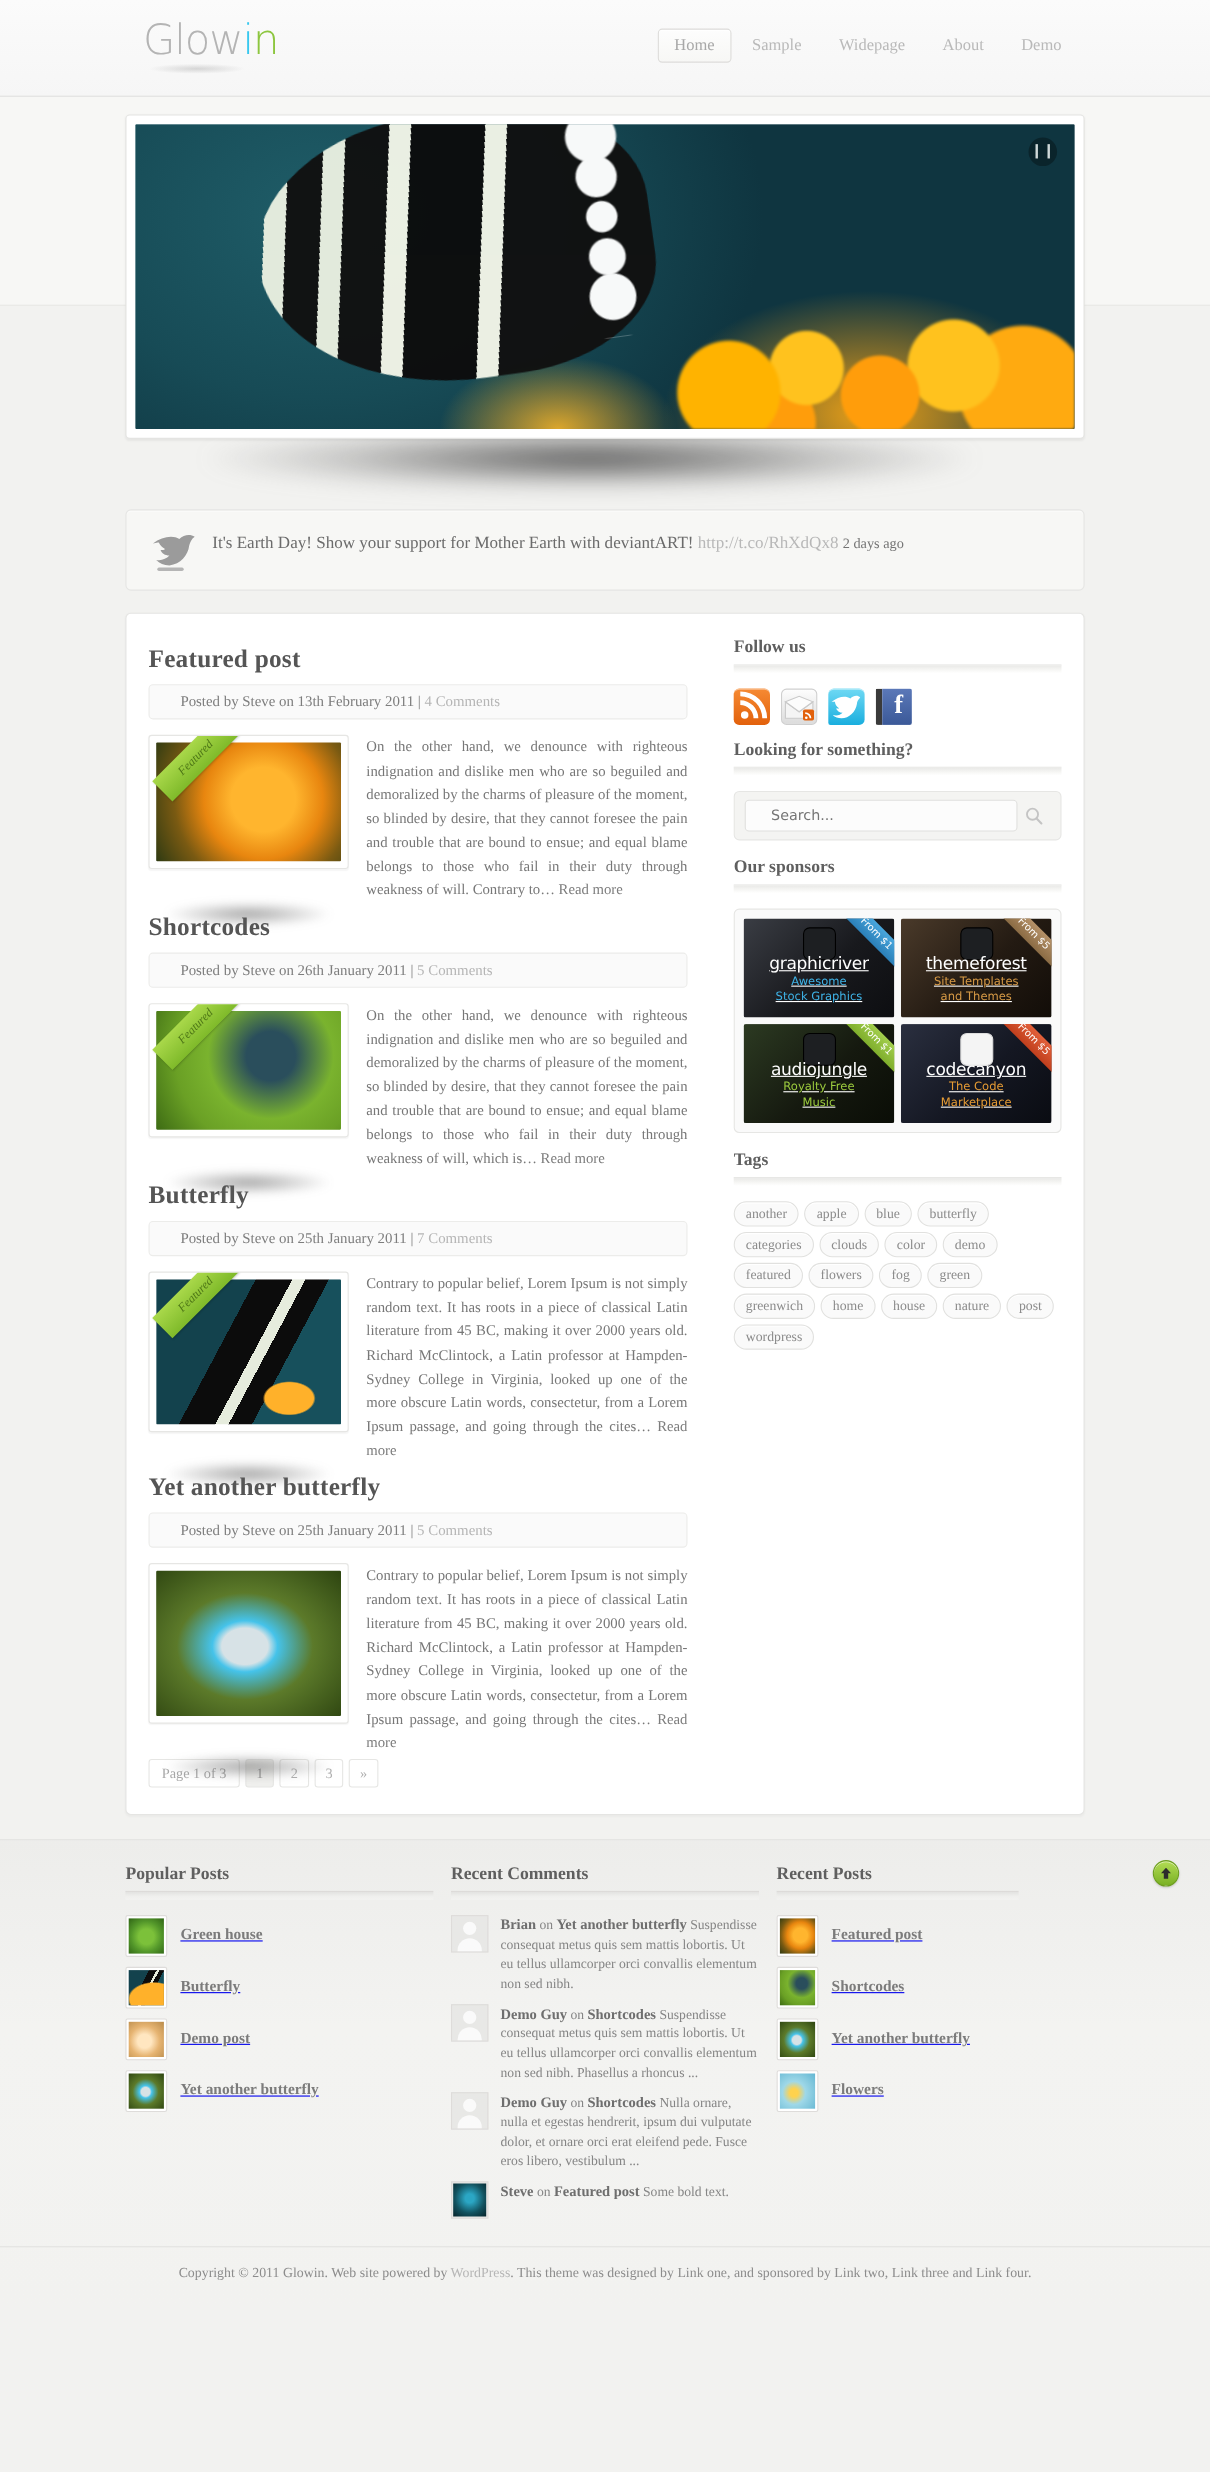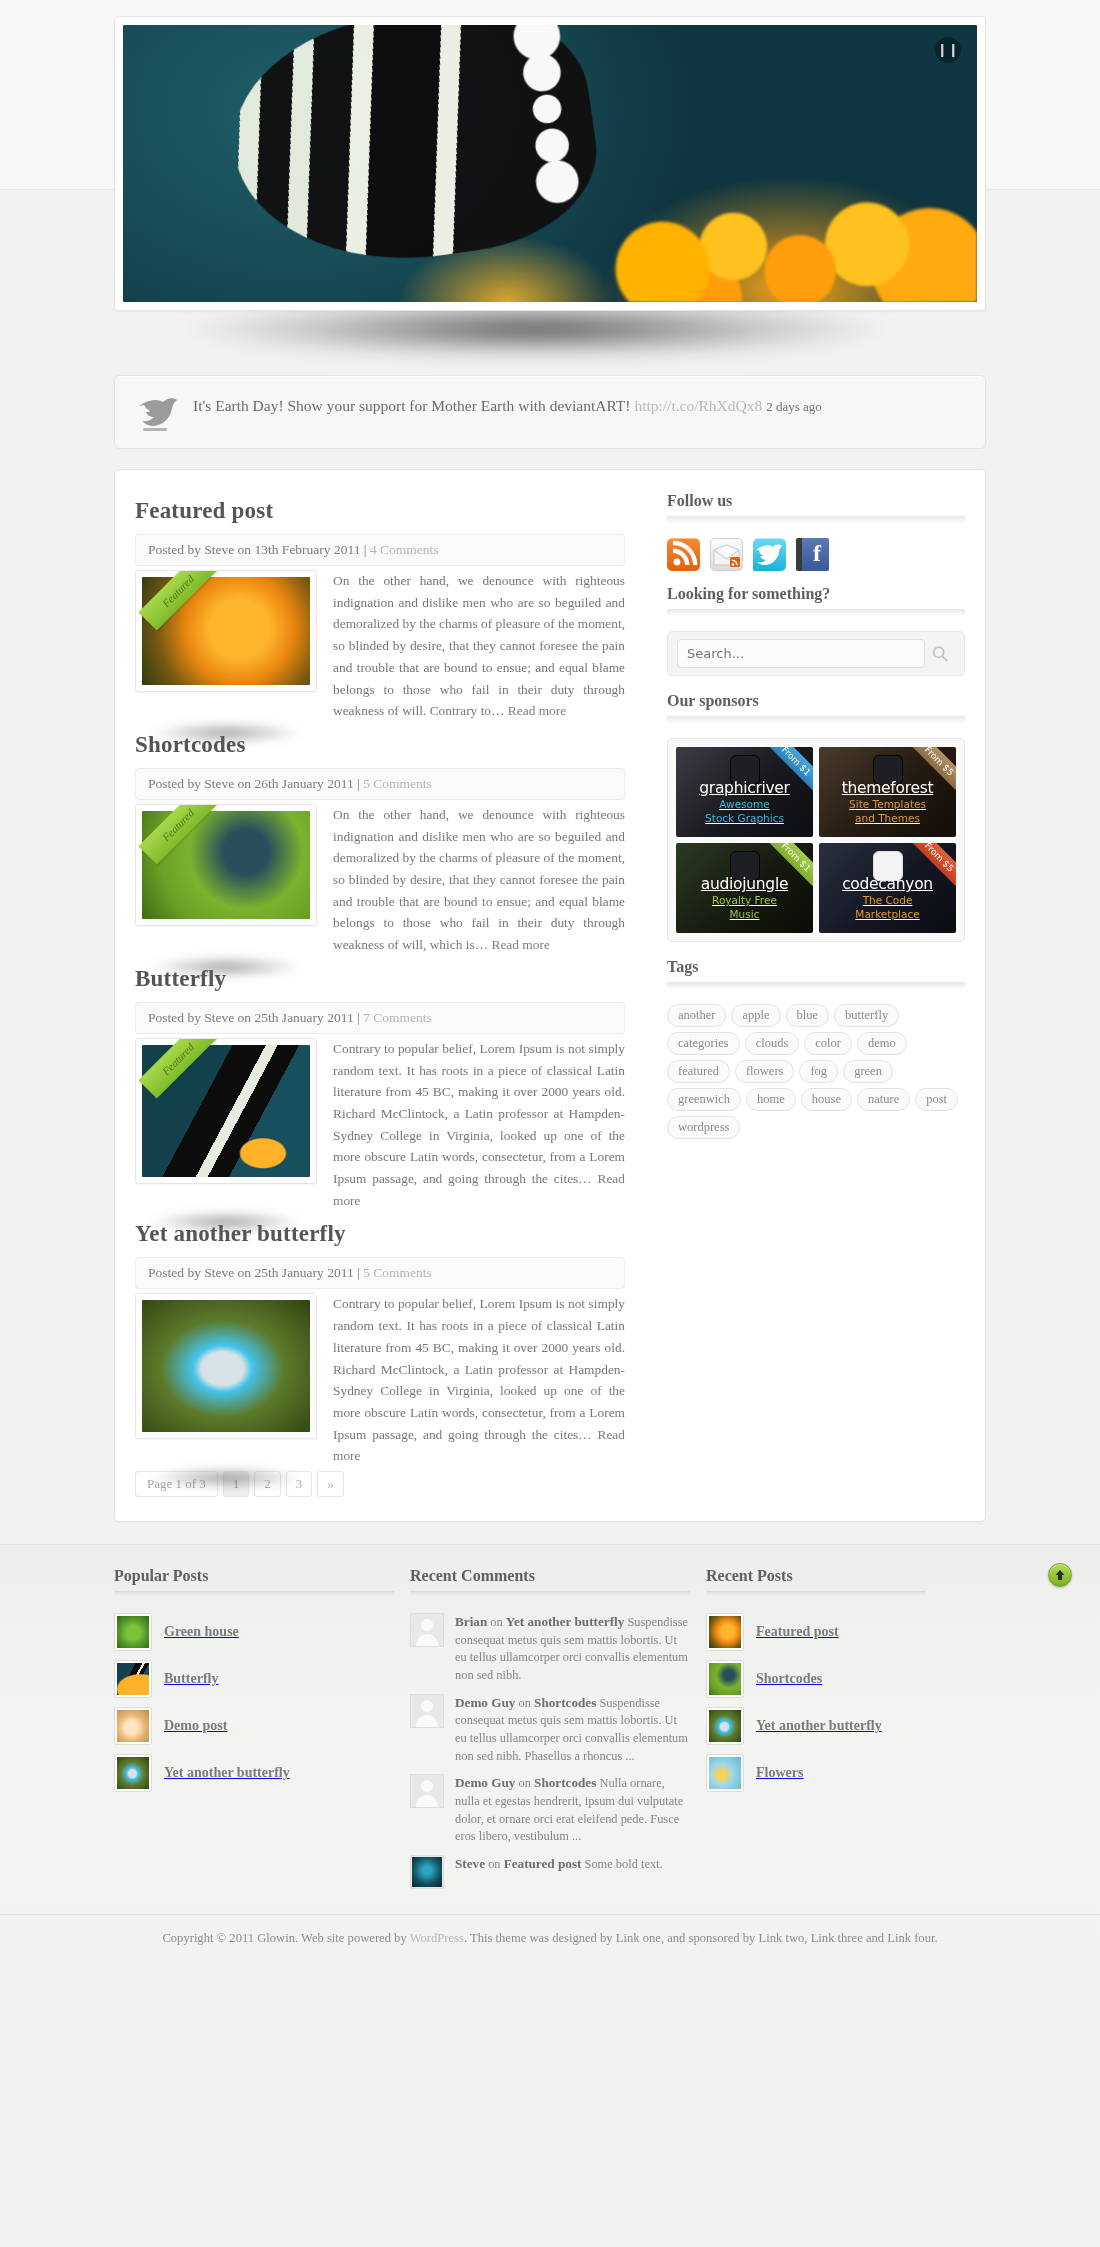--- a/index.html
+++ b/index.html
@@ -148,21 +148,21 @@
   }
   .main-col { width:510px; flex:0 0 510px; padding-right:20px; }
   .side-col { width:290px; flex:1; padding-left:22px; }
 
   h2.post-title {
     font-size:23px; color:#555; margin:10px 0 10px; font-weight:bold;
     letter-spacing:.2px;
   }
   .meta {
     background:#fafafa; border:1px solid #ececea; border-radius:4px;
-    padding:7px 12px; font-size:13.5px; color:#7d7d7d; margin-bottom:4px;
+    padding:7px 28px; font-size:13.5px; color:#7d7d7d; margin-bottom:14px;
   }
   .meta .cm { color:#b5b5b5; }
   .post-body { display:flex; }
   .thumb-wrap {
     position:relative; width:182px; flex:0 0 182px; margin-right:16px;
   }
   .thumb {
     border:1px solid #e6e6e4; background:#fff; padding:6px;
     border-radius:3px; position:relative; overflow:hidden;
     box-shadow:0 1px 1px rgba(0,0,0,.04);
@@ -229,21 +229,21 @@
   .soc-tw  { background:linear-gradient(#6fd9f4,#1aaede); border-radius:5px 5px 5px 2px; box-shadow:inset 0 1px 0 rgba(255,255,255,.5); }
   .soc-fb  { background:linear-gradient(#5b78b8,#3b5998); border-left:6px solid #3a3a3a; border-radius:2px; }
   .soc svg, .soc span { position:absolute; }
 
   .search-box {
     background:#f4f4f2; border:1px solid #e6e6e4; border-radius:5px;
     padding:7px 9px; display:flex; align-items:center; margin-bottom:16px;
   }
   .search-box input {
     flex:1; border:1px solid #e0e0de; border-radius:4px;
-    background:#fcfcfc; padding:6px 9px; font-size:13px;
+    background:#fcfcfc; padding:6px 23px; font-size:13px;
     font-family:"DejaVu Sans", sans-serif; color:#9a9a9a; outline:none;
   }
   .search-btn {
     width:30px; height:28px; border:0; background:transparent; cursor:pointer;
     display:flex; align-items:center; justify-content:center;
   }
 
   .sponsors {
     border:1px solid #e6e6e4; border-radius:5px; background:#fafafa;
     padding:8px; display:grid; grid-template-columns:1fr 1fr; gap:6px;
@@ -322,20 +322,35 @@
     padding:16px 0 22px; text-align:center;
     font-size:12.6px; color:#8c8c8c;
   }
   .copy a { color:#b6b6b6; text-decoration:none; }
 </style>
 </head>
 <body>
 
 <div class="page">
 
+  <div class="header">
+    <div class="header-inner">
+      <div class="logo">
+        <span>Glow</span><span class="i">i</span><span class="n">n</span>
+      </div>
+      <div class="logo-shadow"></div>
+      <div class="nav">
+        <a class="active" href="#">Home</a>
+        <a href="#">Sample</a>
+        <a href="#">Widepage</a>
+        <a href="#">About</a>
+        <a href="#">Demo</a>
+      </div>
+    </div>
+  </div>
 
   <div class="slider-band">
     <div class="slider-wrap">
       <div class="slider-shadow"></div>
       <div class="slider">
         <div class="slider-img">
           <div class="butterfly"></div>
           <div class="flowers"></div>
           <div class="slider-pause">❙❙</div>
         </div>

